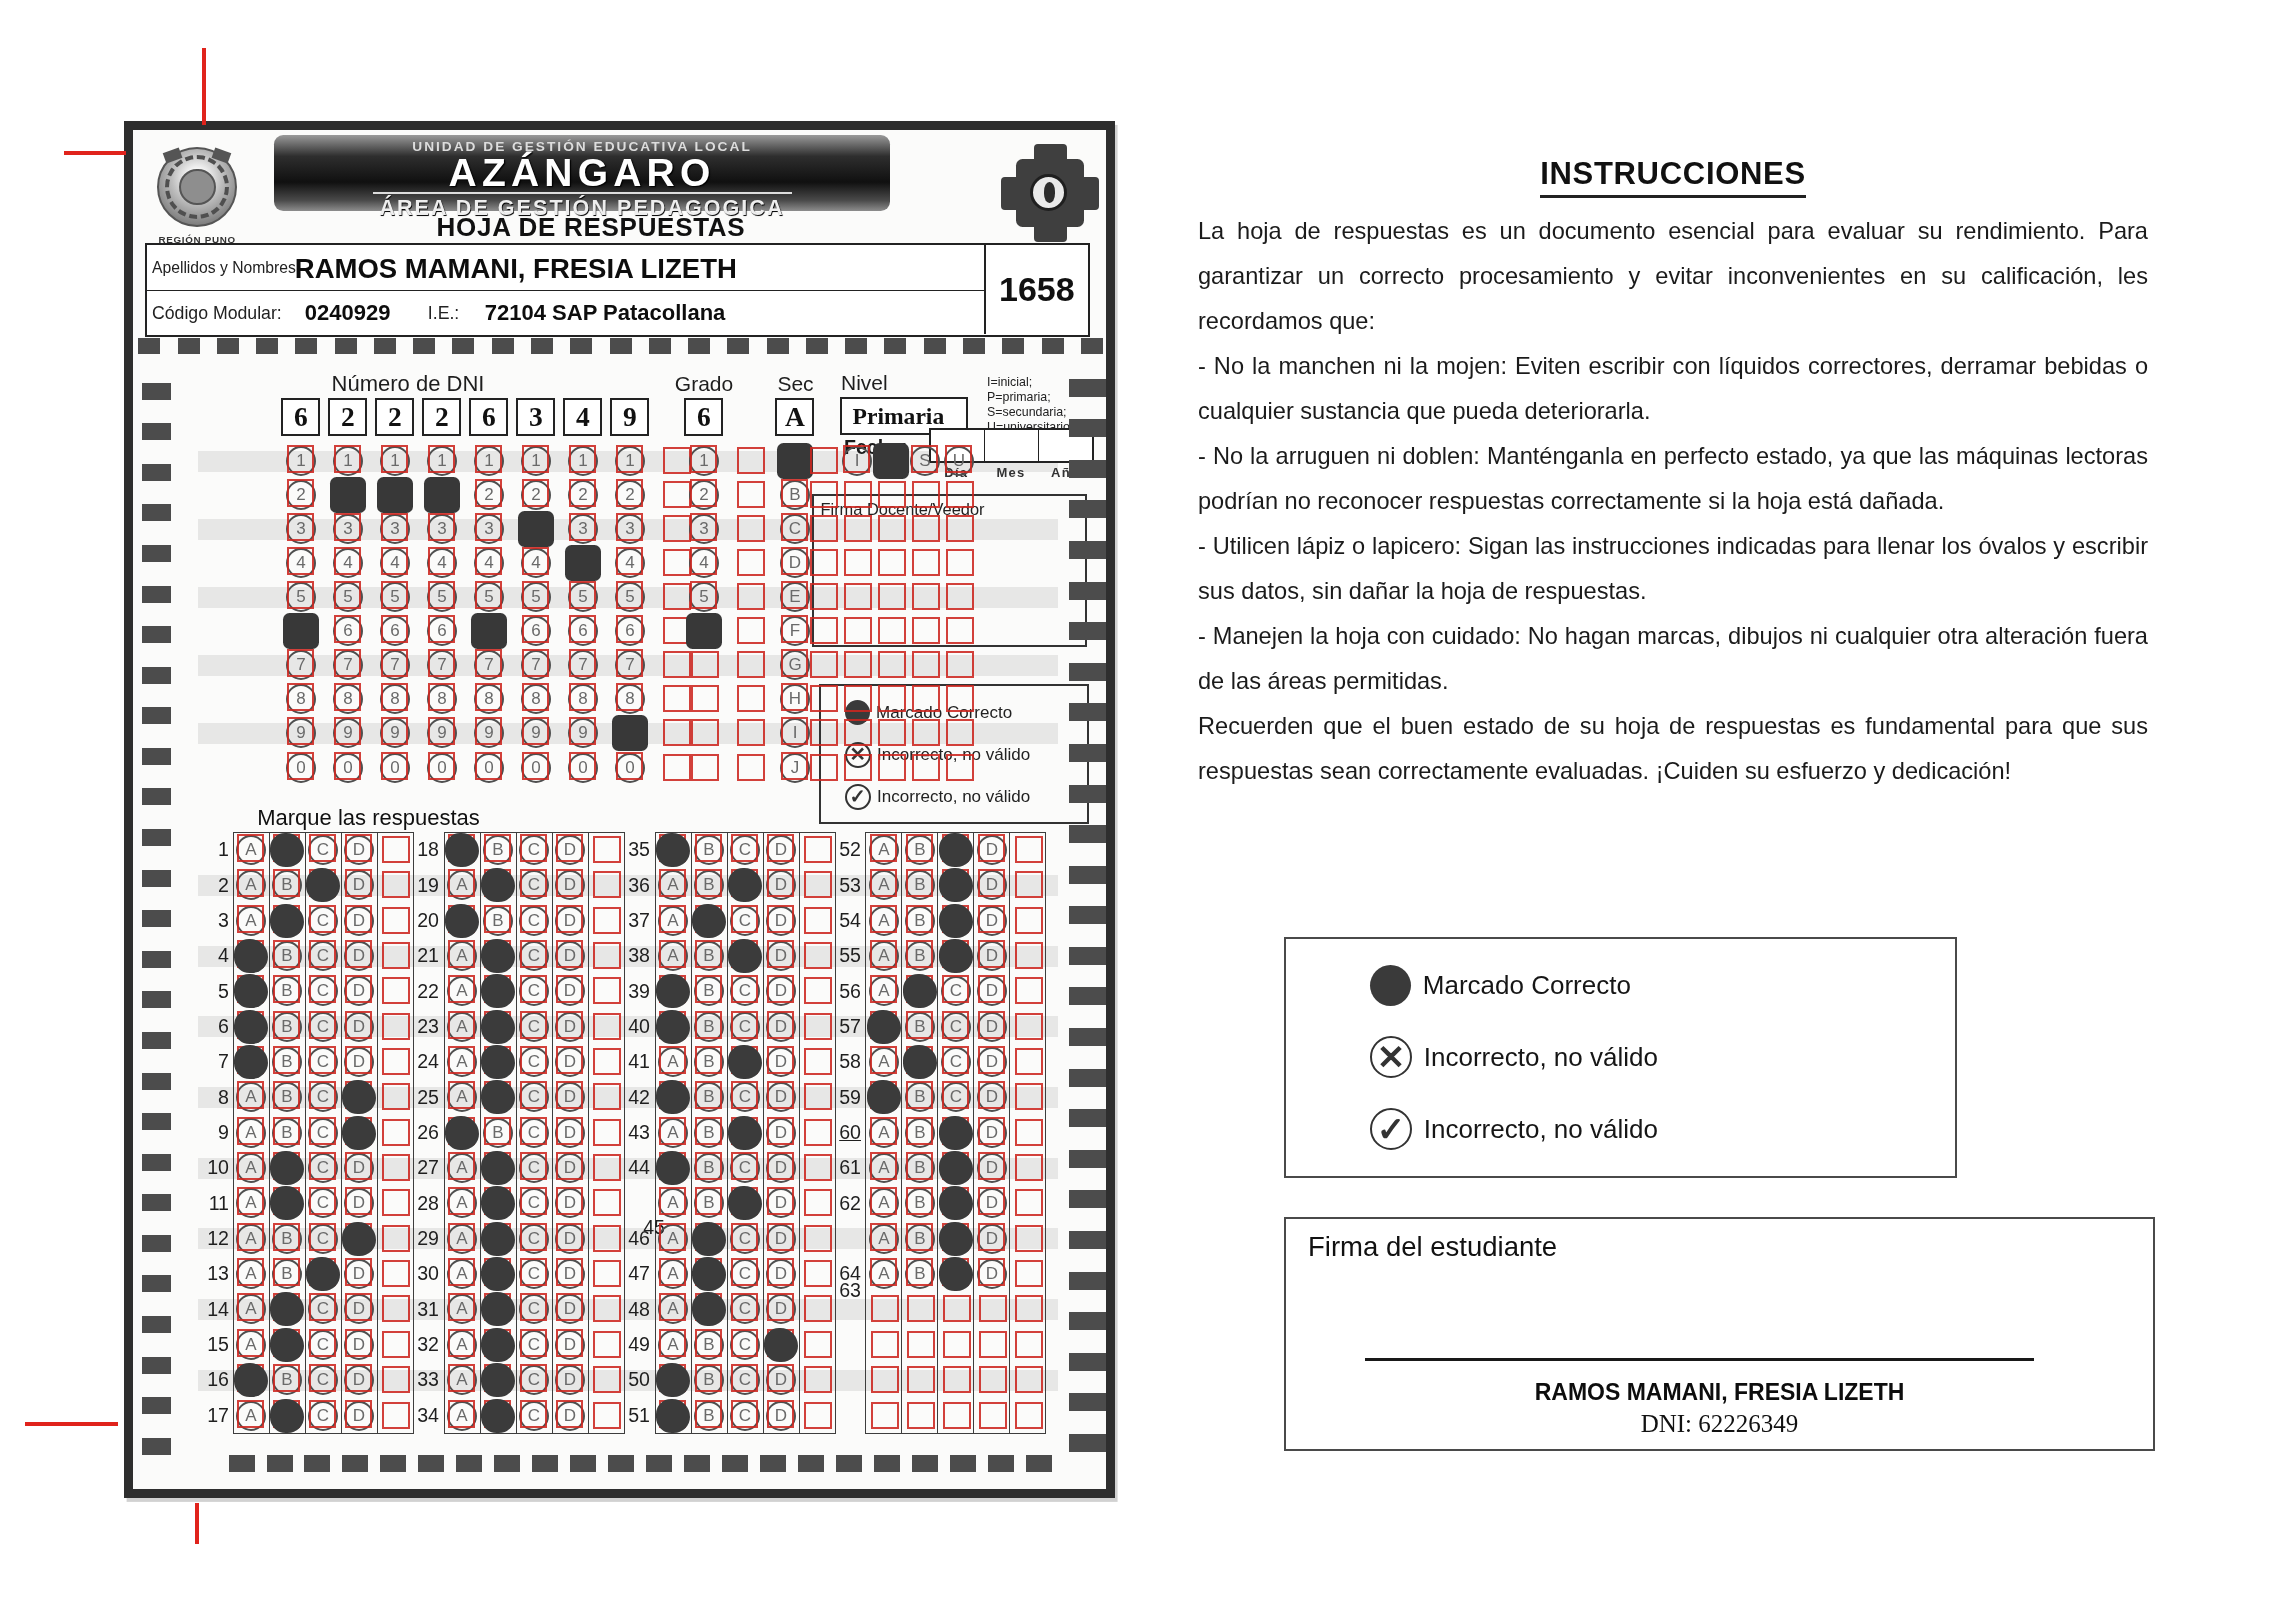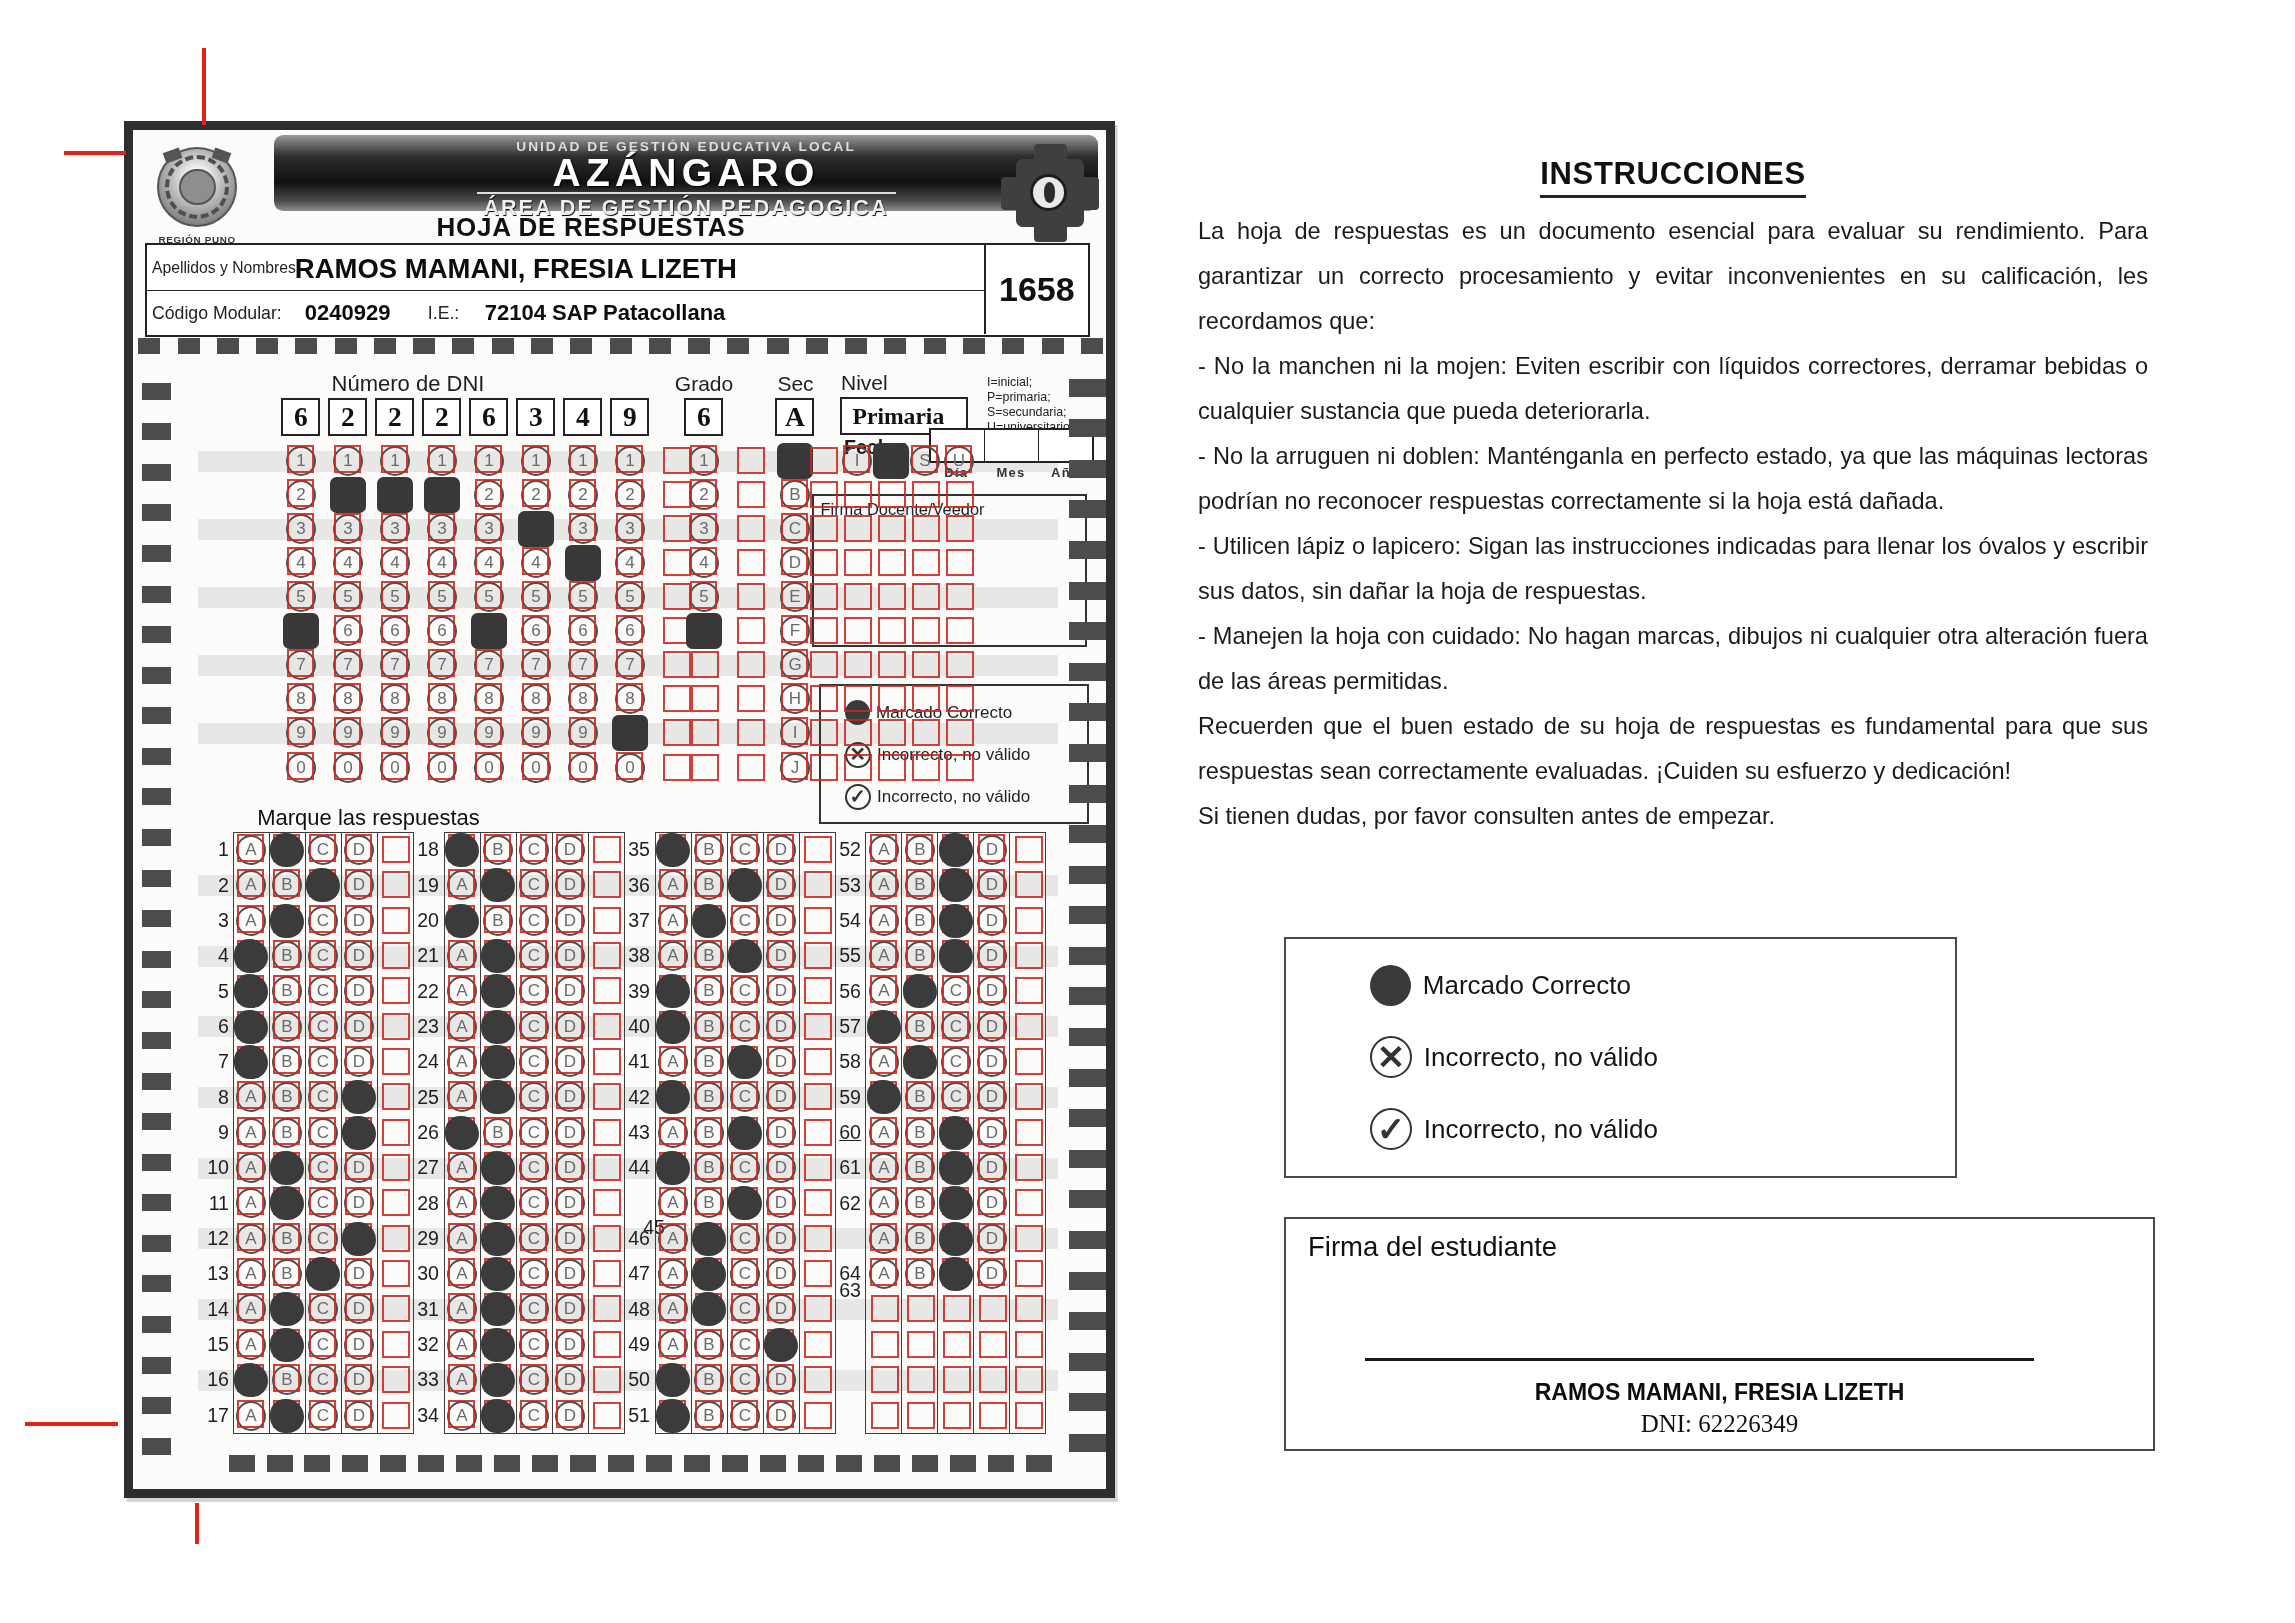--- a/index.html
+++ b/index.html
@@ -14,21 +14,21 @@
   .sheet{position:absolute;left:124px;top:121px;width:973px;height:1359px;
          border:9.2px solid #2e2e2e;background:#fbfbfa;box-shadow:2.6px 3.9px 0 rgba(0,0,0,.18);}
   .sheet>*{position:absolute;}
 
   .stripe{position:absolute;background:#e7e7e6;z-index:1;}
   .tm{position:absolute;background:#4c4c4c;z-index:2;}
   .vline{position:absolute;width:1.3px;background:#3d3d3d;z-index:2;}
   .hline{position:absolute;height:1.3px;background:#3d3d3d;z-index:2;}
 
   
-  .banner{left:141px;top:5.2px;width:824px;height:76px;border-radius:9.2px;z-index:2;
+  .banner{left:141px;top:5.2px;width:616px;height:76px;border-radius:9.2px;z-index:2;
           background:linear-gradient(180deg,#9a9a9a,#2e2e2e 28%,#101010 62%,#4a4a4a 86%,#8d8d8d);
           color:#fff;text-align:center;}
   .banner .b1{margin-top:3.9px;font-size:13.7px;font-weight:bold;letter-spacing:2px;color:#ddd;}
   .banner .b2{font-size:39px;font-weight:900;letter-spacing:5.2px;line-height:37px;text-shadow:1.3px 1.3px 1.3px #000;}
   .banner .b2u{width:419px;height:2px;background:#ddd;margin:0.7px auto 1.3px;}
   .banner .b3{font-size:21.6px;font-weight:bold;letter-spacing:2px;color:#eee;text-shadow:0.7px 0.7px 0.7px #000;}
 
   .crestL{left:9.2px;top:6.5px;width:110px;height:170px;z-index:2;}
   .cl-ring{position:relative;width:76px;height:76px;border-radius:50%;margin:10.5px auto 0;
            border:2.6px double #555;background:radial-gradient(circle at 50% 38%,#f4f4f4 0 16%,#bdbdbd 42%,#7d7d7d 78%,#9a9a9a);}
@@ -1668,21 +1668,20 @@
 
   <section class="instr">
     <h1><b>INSTRUCCIONES</b></h1>
     <div id="paras">
         <p>La hoja de respuestas es un documento esencial para evaluar su rendimiento. Para garantizar un correcto procesamiento y evitar inconvenientes en su calificación, les recordamos que:</p>
         <p>- No la manchen ni la mojen: Eviten escribir con líquidos correctores, derramar bebidas o cualquier sustancia que pueda deteriorarla.</p>
         <p>- No la arruguen ni doblen: Manténganla en perfecto estado, ya que las máquinas lectoras podrían no reconocer respuestas correctamente si la hoja está dañada.</p>
         <p>- Utilicen lápiz o lapicero: Sigan las instrucciones indicadas para llenar los óvalos y escribir sus datos, sin dañar la hoja de respuestas.</p>
         <p>- Manejen la hoja con cuidado: No hagan marcas, dibujos ni cualquier otra alteración fuera de las áreas permitidas.</p>
         <p>Recuerden que el buen estado de su hoja de respuestas es fundamental para que sus respuestas sean correctamente evaluadas. ¡Cuiden su esfuerzo y dedicación!</p>
-        <p>Si tienen dudas, por favor consulten antes de empezar.</p>
       </div>
   </section>
 
   <div class="rlegend">
     <div class="rl-item" style="top:26px">
       <span class="big-fill"></span>
       <span class="txt">Marcado Correcto</span>
     </div>
     <div class="rl-item" style="top:97px">
       <span class="big-ring">✕</span>

